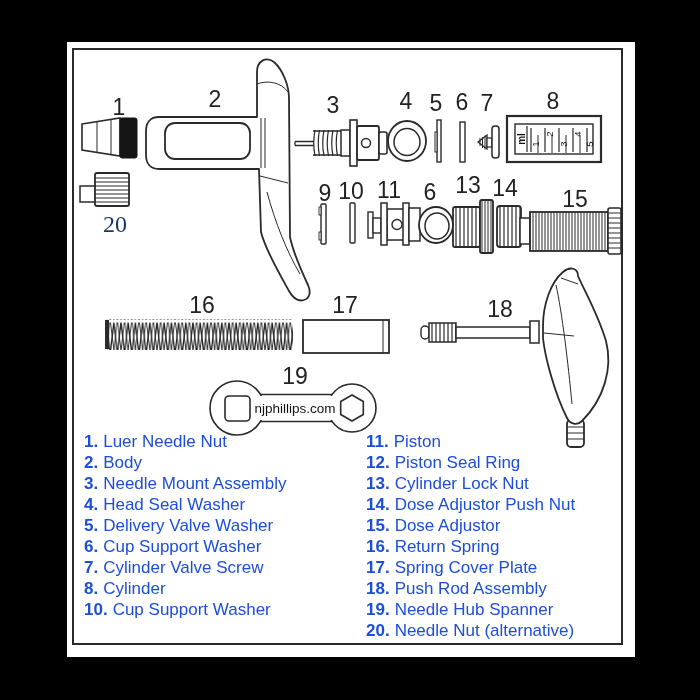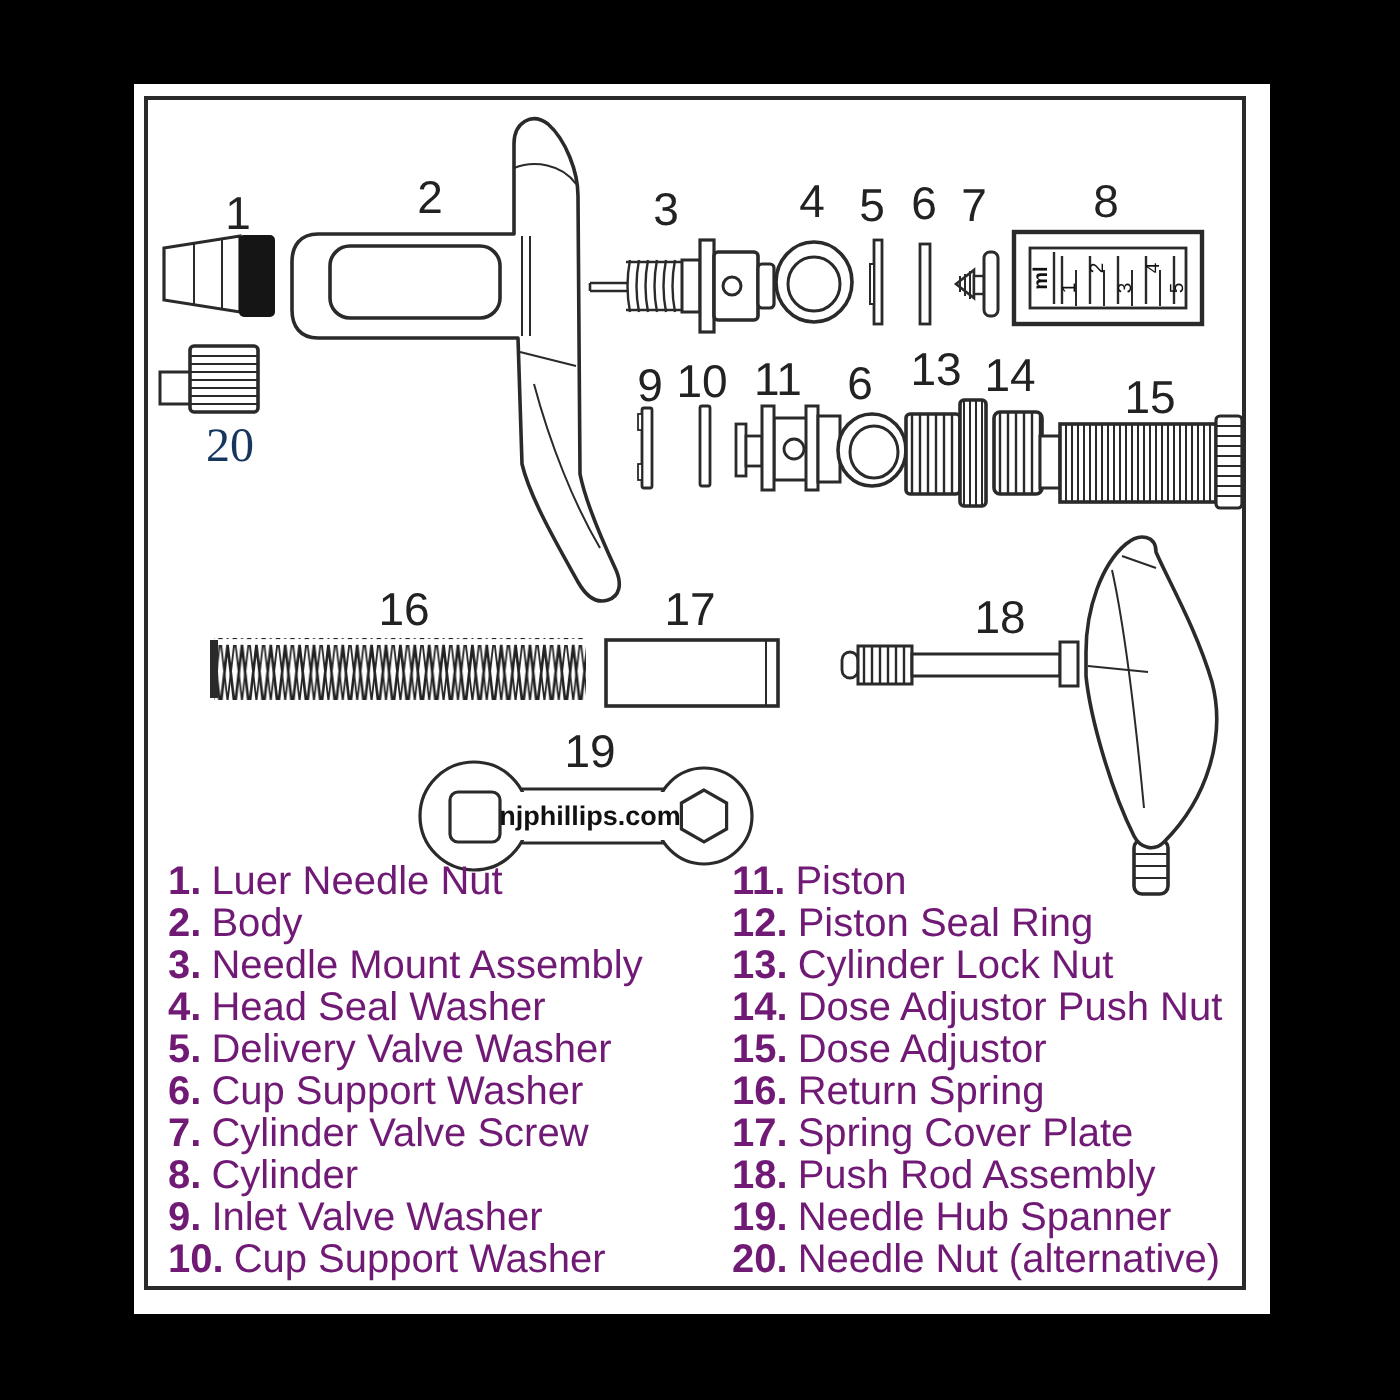--- a/index.html
+++ b/index.html
@@ -12,27 +12,27 @@
           white-space:nowrap;}
   .plabel.alt{font-family:"Liberation Serif",serif;color:#17365d;font-size:24px;text-align:right;}
   .pl-1{left:52px;top:65px}   .pl-2{left:148px;top:57px}  .pl-3{left:266px;top:63px}
   .pl-4{left:339px;top:59px}  .pl-5{left:369px;top:61px}  .pl-6{left:395px;top:60px}
   .pl-7{left:420px;top:61px}  .pl-8{left:486px;top:59px}  .pl-9{left:258px;top:151px}
   .pl-10{left:284px;top:149px}.pl-11{left:322px;top:148px}.pl-12{left:363px;top:150px}
   .pl-13{left:401px;top:143px}.pl-14{left:438px;top:146px}.pl-15{left:508px;top:157px}
   .pl-16{left:135px;top:263px}.pl-17{left:278px;top:263px}.pl-18{left:433px;top:267px}
   .pl-19{left:228px;top:334px}.pl-20{left:48px;top:182px}
   .wm{position:absolute;left:228px;top:366px;transform:translate(-50%,-50%);
-      font-weight:bold;font-size:13.5px;color:#111;letter-spacing:0px;white-space:nowrap;}
+      font-weight:normal;font-size:13.5px;color:#111;letter-spacing:0px;white-space:nowrap;}
   .mlu{position:absolute;left:454px;top:97px;transform:translate(-50%,-50%) rotate(-90deg);
        font-size:10px;font-weight:bold;color:#111;}
   .sd{position:absolute;transform:translate(-50%,-50%) rotate(-90deg);font-size:9.5px;color:#111;}
   .sd1{left:468px;top:102px}.sd2{left:482px;top:92px}.sd3{left:496px;top:102px}
   .sd4{left:510px;top:92px}.sd5{left:522px;top:102px}
-  .legend{position:absolute;top:389px;font-size:20px;color:#701a75;line-height:21px;
+  .legend{position:absolute;top:389px;font-size:17px;color:#1d4ed8;line-height:21px;
           white-space:nowrap;}
   .legend .n{font-weight:bold;margin-right:5px;}
   .col1{left:17px;} .col2{left:299px;}
 </style>
 </head>
 <body>
 
 <div class="stage">
   <div class="panel">
     <div class="frame"></div>
@@ -230,21 +230,20 @@
 
     <div class="legend col1">
       <div><span class="n">1.</span><span>Luer Needle Nut</span></div>
       <div><span class="n">2.</span><span>Body</span></div>
       <div><span class="n">3.</span><span>Needle Mount Assembly</span></div>
       <div><span class="n">4.</span><span>Head Seal Washer</span></div>
       <div><span class="n">5.</span><span>Delivery Valve Washer</span></div>
       <div><span class="n">6.</span><span>Cup Support Washer</span></div>
       <div><span class="n">7.</span><span>Cylinder Valve Screw</span></div>
       <div><span class="n">8.</span><span>Cylinder</span></div>
-      <div><span class="n">9.</span><span>Inlet Valve Washer</span></div>
       <div><span class="n">10.</span><span>Cup Support Washer</span></div>
     </div>
     <div class="legend col2">
       <div><span class="n">11.</span><span>Piston</span></div>
       <div><span class="n">12.</span><span>Piston Seal Ring</span></div>
       <div><span class="n">13.</span><span>Cylinder Lock Nut</span></div>
       <div><span class="n">14.</span><span>Dose Adjustor Push Nut</span></div>
       <div><span class="n">15.</span><span>Dose Adjustor</span></div>
       <div><span class="n">16.</span><span>Return Spring</span></div>
       <div><span class="n">17.</span><span>Spring Cover Plate</span></div>

